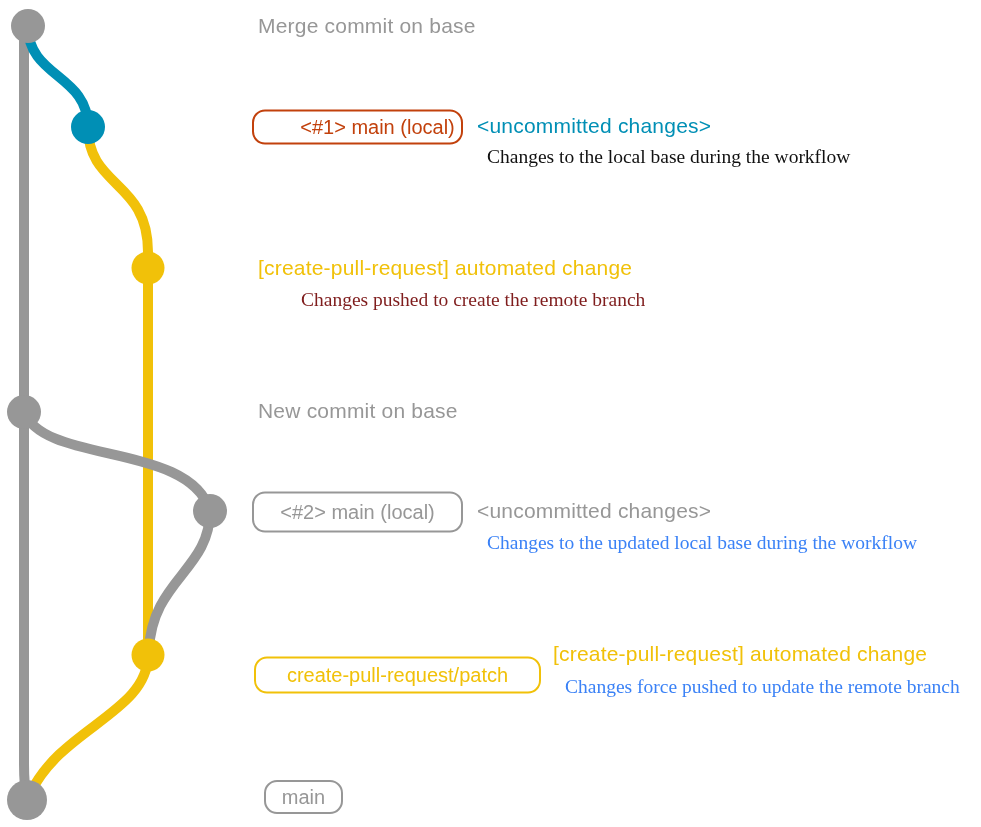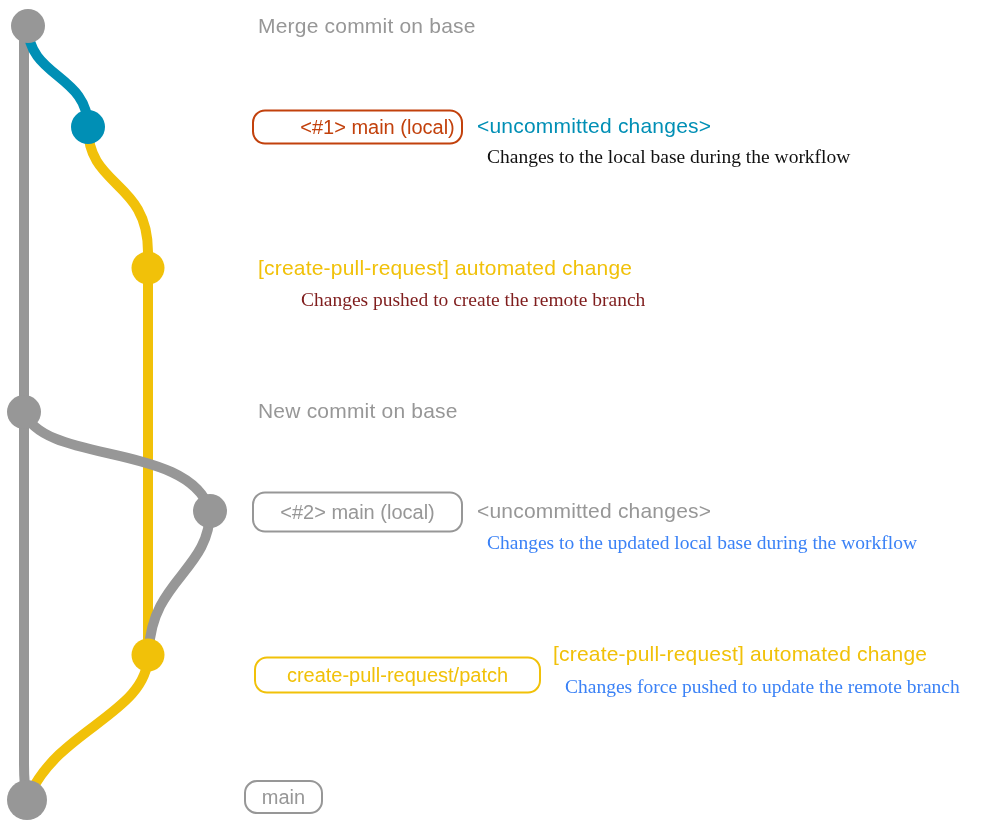--- a/index.html
+++ b/index.html
@@ -75,15 +75,15 @@
   <div class="lbl msg" style="left: 258px; top: 411px; color: rgb(151, 151, 151);">New commit on base</div>
 
   <div class="pill" style="left: 252px; top: 512px; width: 211px; height: 41px; color: rgb(151, 151, 151);">&lt;#2&gt; main (local)</div>
   <div class="lbl msg" style="left: 477px; top: 511px; color: rgb(151, 151, 151);">&lt;uncommitted changes&gt;</div>
   <div class="lbl ann" style="left: 487px; top: 543px; color: #3b82f6;">Changes to the updated local base during the workflow</div>
 
   <div class="pill" style="left: 254px; top: 655px; width: 287px; height: 37px; color: rgb(241, 193, 9); margin-top: 20px;">create-pull-request/patch</div>
   <div class="lbl msg" style="left: 553px; top: 654px; color: rgb(241, 193, 9);">[create-pull-request] automated change</div>
   <div class="lbl ann" style="left: 565px; top: 687px; color: #3b82f6;">Changes force pushed to update the remote branch</div>
 
-  <div class="pill" style="left: 244px; top: 797px; width: 79px; height: 34px; color: rgb(151, 151, 151);">main</div>
+  <div class="pill" style="left: 264px; top: 797px; width: 79px; height: 34px; color: rgb(151, 151, 151);">main</div>
 
 </div>
 
 </body></html>

